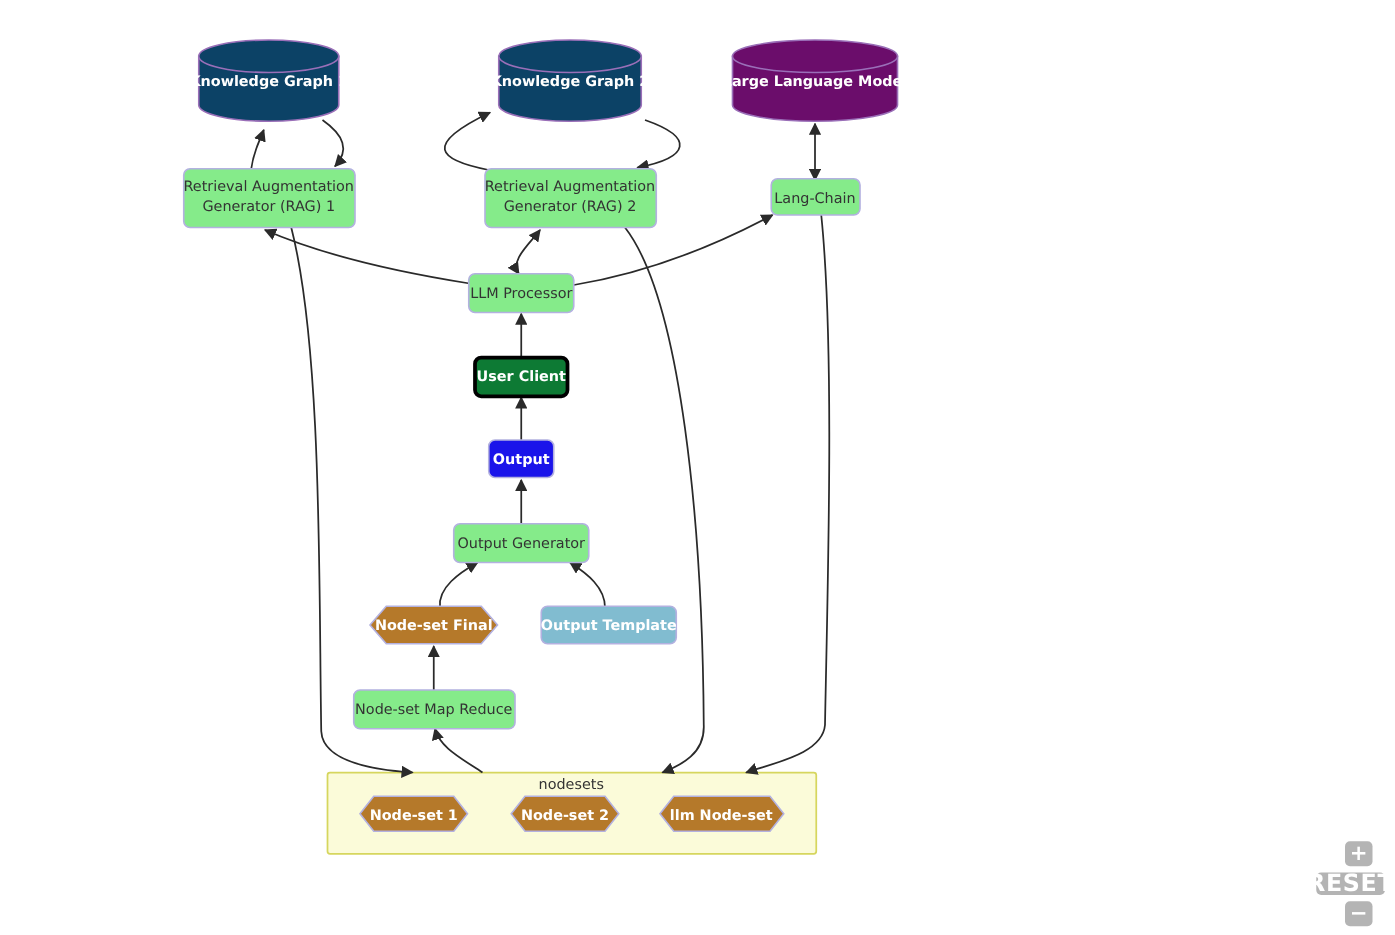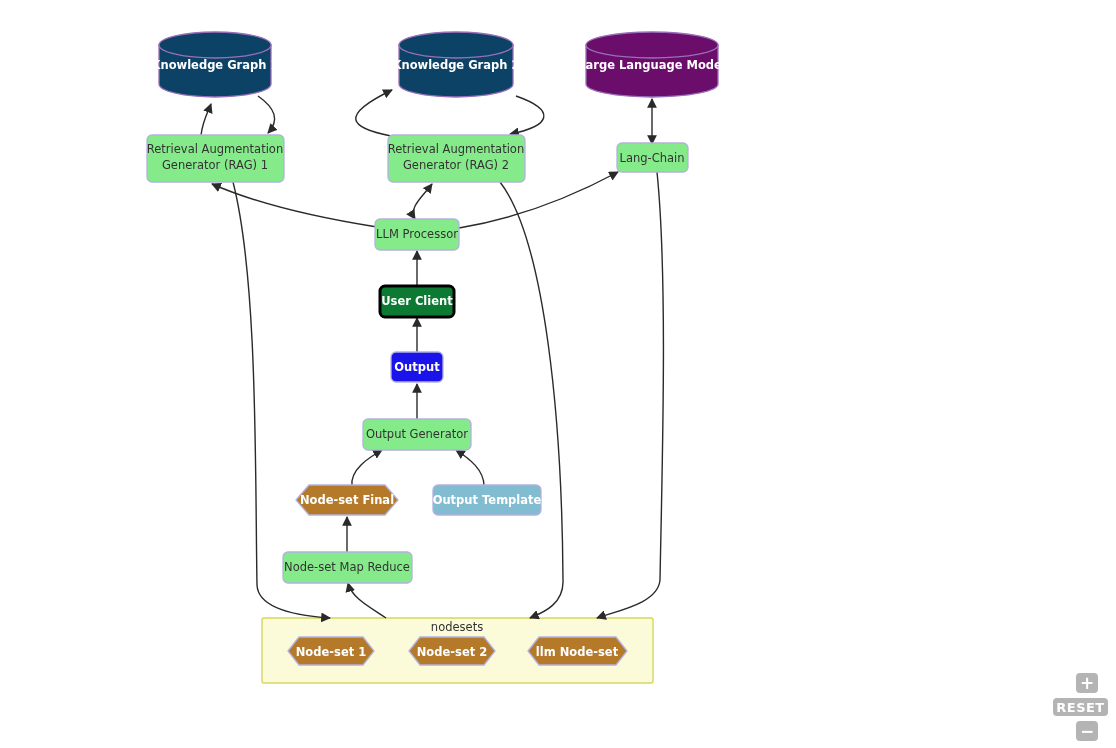--- a/index.html
+++ b/index.html
@@ -4,21 +4,21 @@
 <style>
   html,body{margin:0;padding:0;background:#ffffff;}
   body{width:1116px;height:748px;position:relative;overflow:hidden;
        font-family:"DejaVu Sans","Liberation Sans",sans-serif;}
   #canvas{position:absolute;left:0;top:0;width:1116px;height:748px;}
   .nodelabel{font-family:"DejaVu Sans","Liberation Sans",sans-serif;}
   .zoomctl{position:absolute;right:18px;display:flex;align-items:center;justify-content:center;
            background:#b4b4b4;color:#ffffff;font-weight:bold;border-radius:4px;
            font-family:"DejaVu Sans","Liberation Sans",sans-serif;user-select:none;}
   #zoom-in{top:673px;width:22px;height:20px;font-size:17px;line-height:17px;}
-  #zoom-reset{top:698px;right:8px;width:55px;height:18px;font-size:13px;letter-spacing:.5px;}
+  #zoom-reset{top:698px;right:8px;width:55px;height:18px;font-size:19px;letter-spacing:.5px;}
   #zoom-out{top:721px;width:22px;height:20px;font-size:17px;line-height:13px;}
 </style>
 </head>
 <body>
 
 <svg id="canvas" viewBox="0 0 1116 748">
   <defs>
     <marker id="arrow" viewBox="0 0 10 10" refX="9" refY="5" markerWidth="7" markerHeight="7" orient="auto-start-reverse">
       <path d="M 0 0 L 10 5 L 0 10 z" fill="#2a2a2a"></path>
     </marker>

